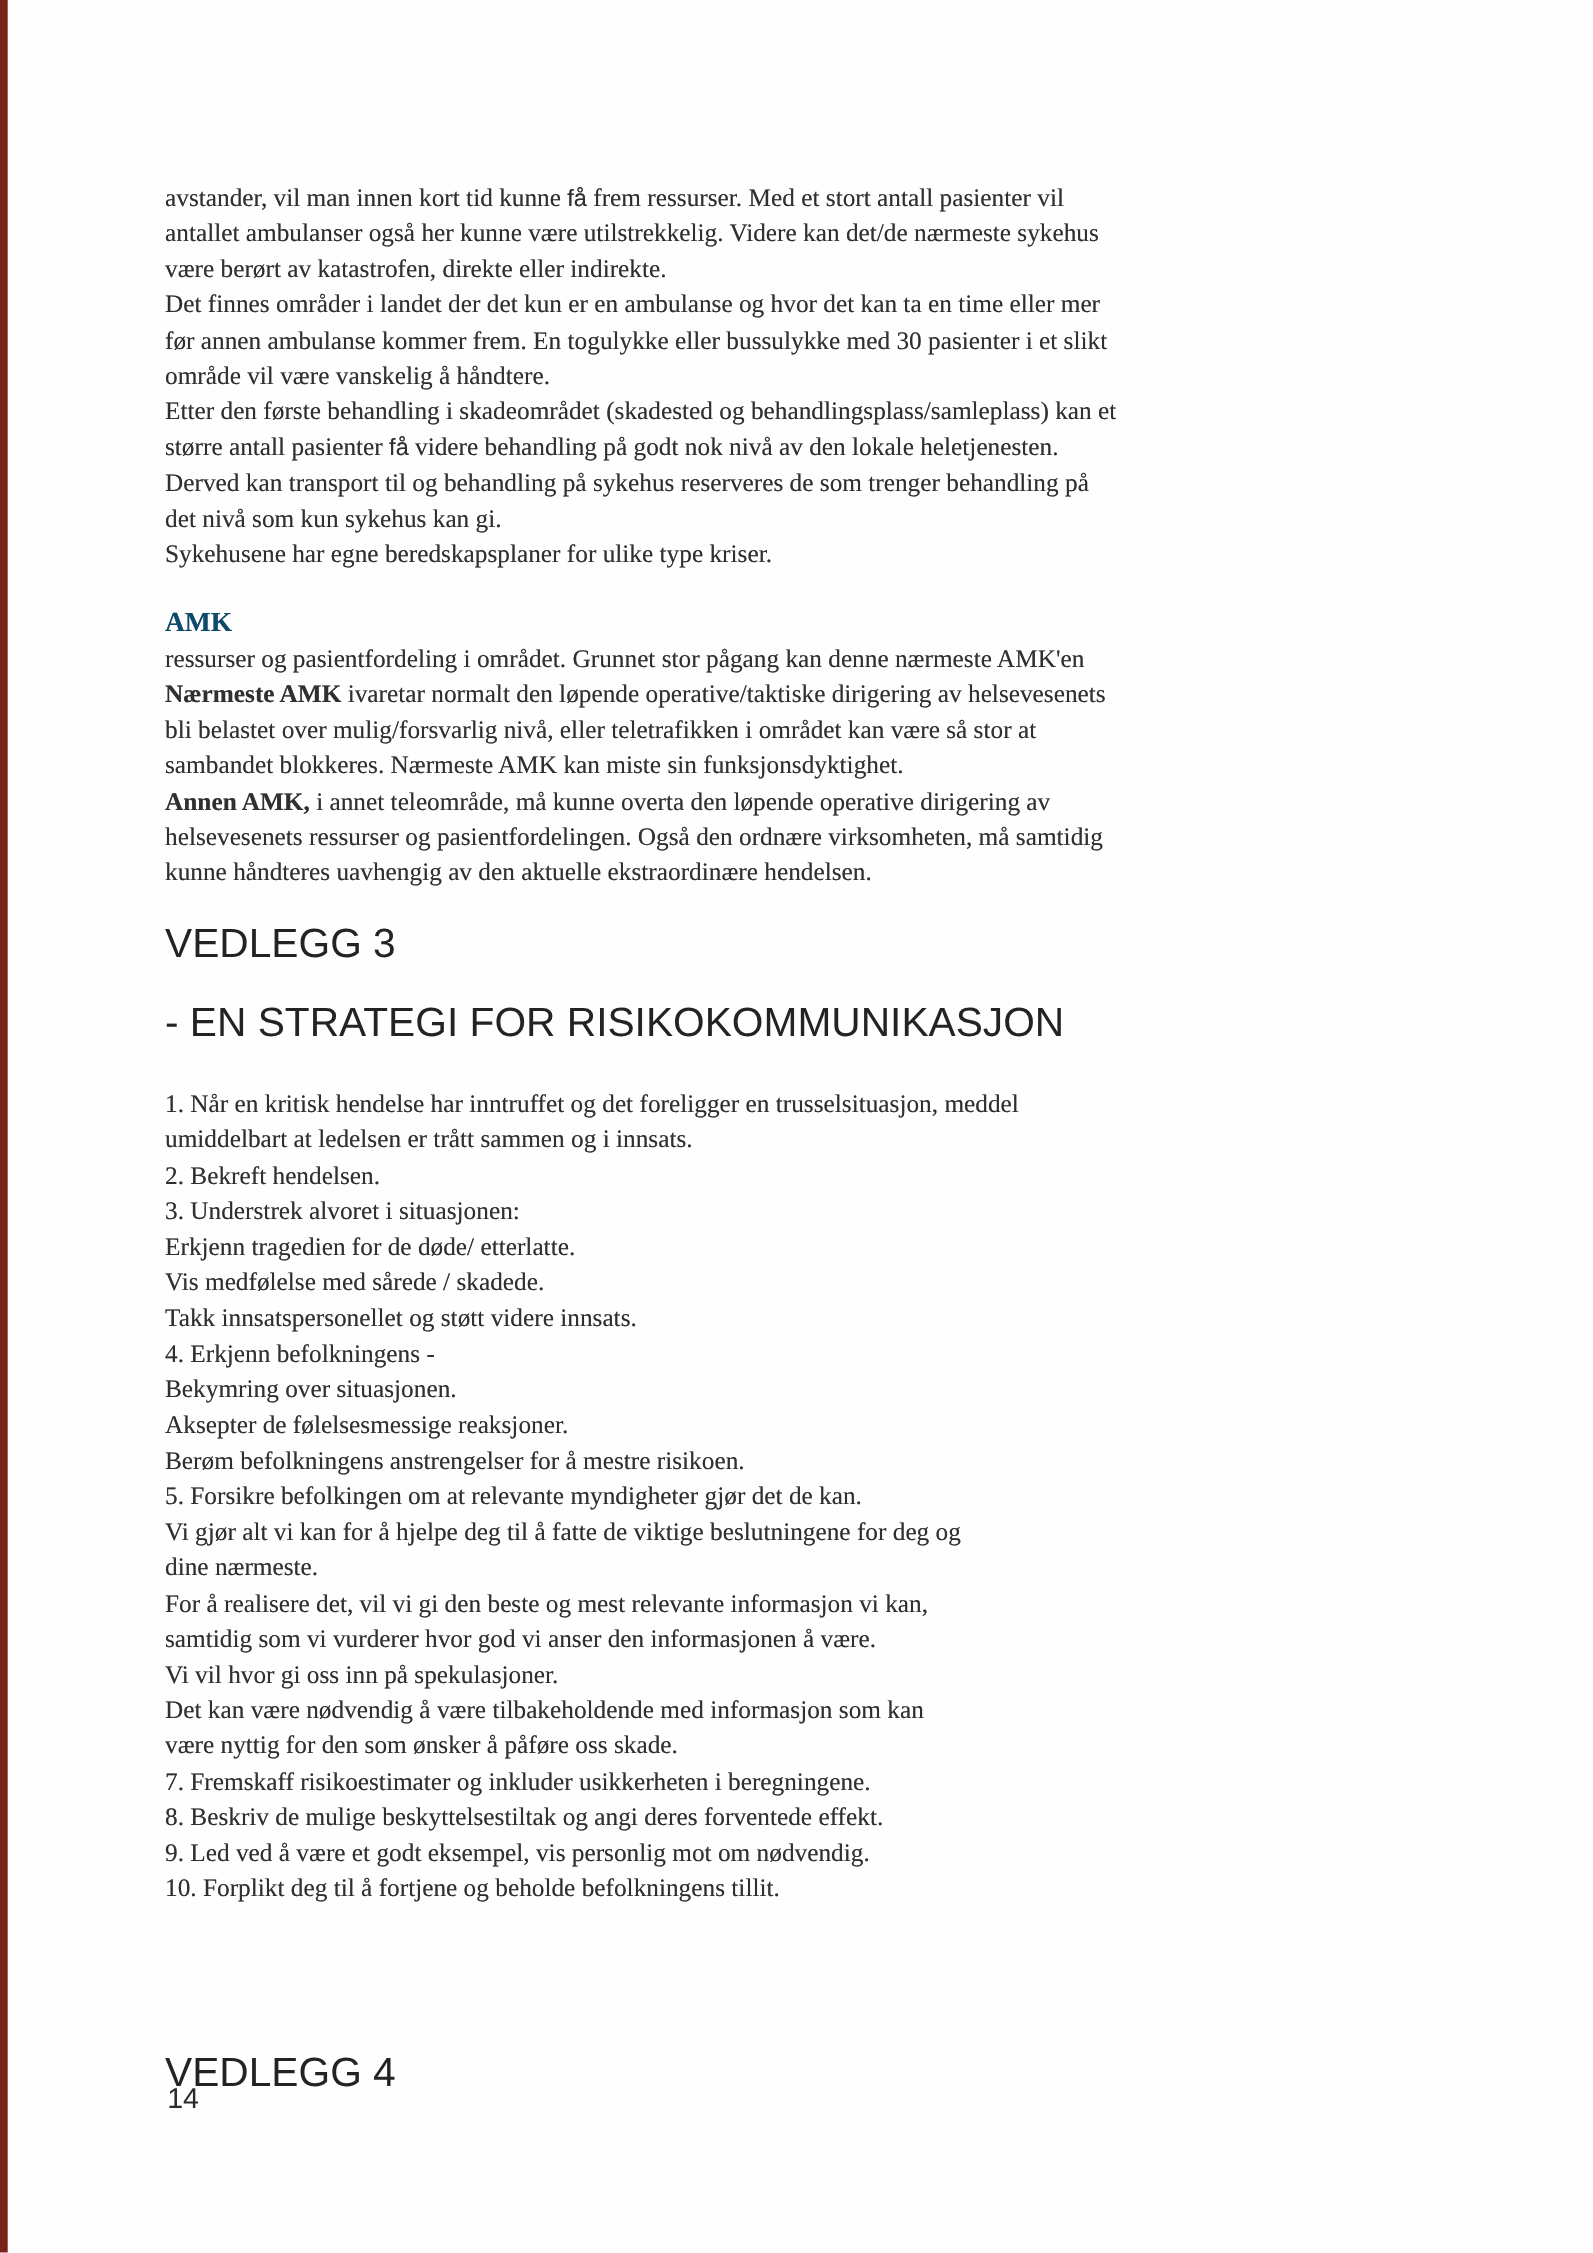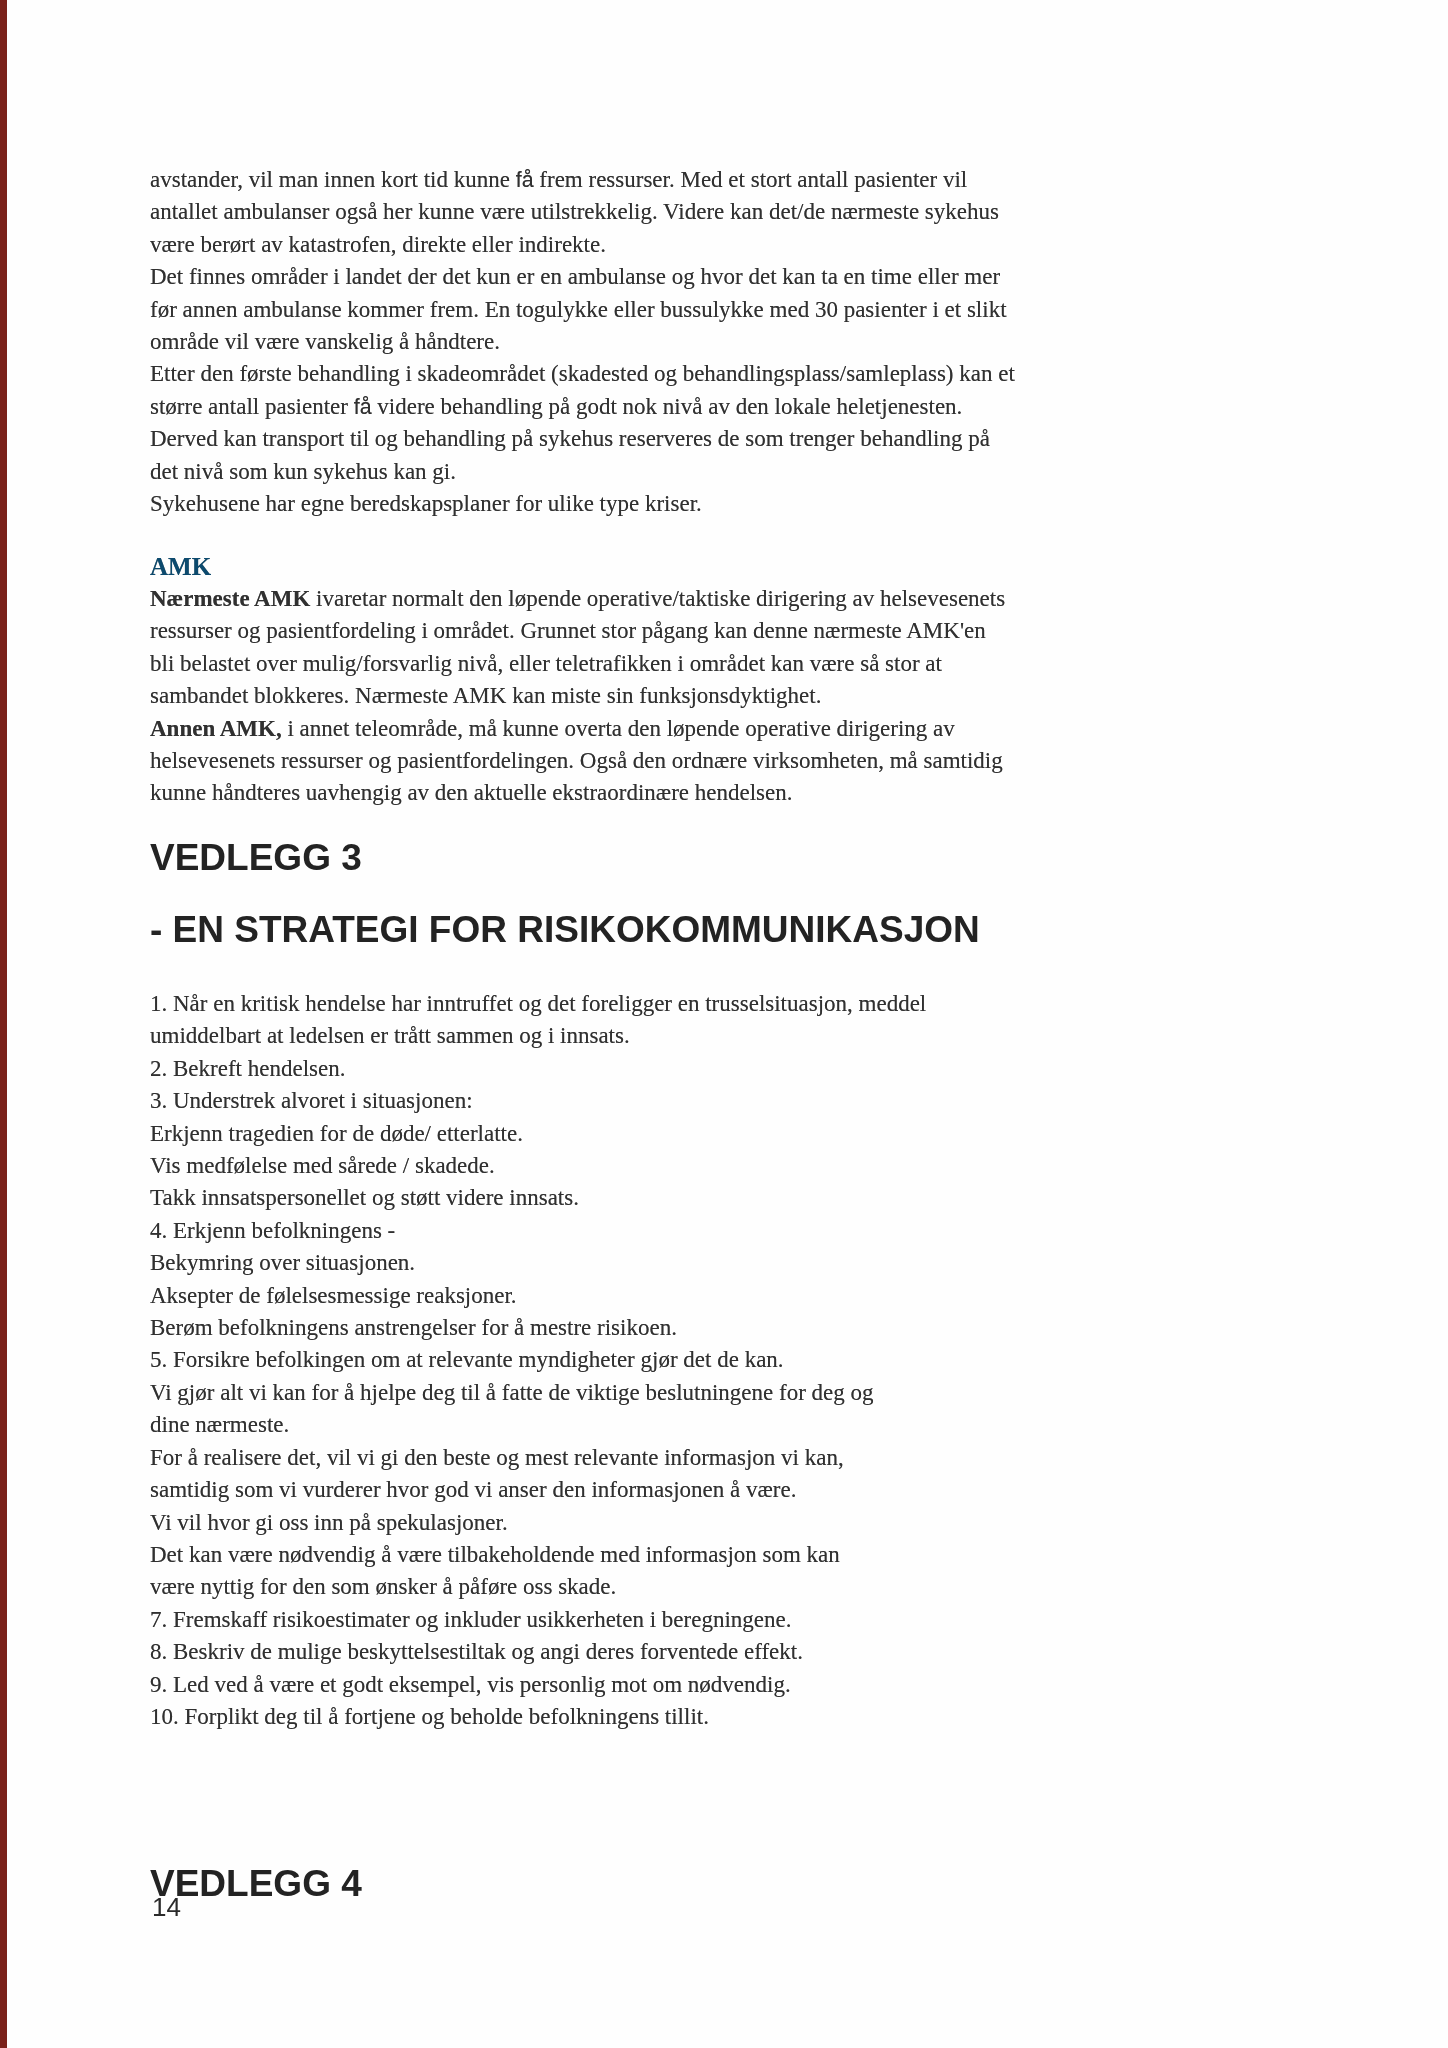--- a/index.html
+++ b/index.html
@@ -25,21 +25,21 @@
   .seg-sans{font-family:"Liberation Sans",sans-serif;font-size:0.93em;}
   .h-amk{
     position:absolute;left:150px;margin:0;
     font-family:"Liberation Serif",serif;
     font-weight:bold;font-size:25px;line-height:32.4px;color:#0c4a6e;
     text-shadow:0 0 0.6px rgba(45,45,45,0.55);
   }
   .h-sans{
     position:absolute;left:150px;margin:0;
     font-family:"Liberation Sans",sans-serif;
-    font-weight:bold;font-size:37px;line-height:1.2;color:#232323;
+    font-weight:normal;font-size:37px;line-height:1.2;color:#232323;
     white-space:pre;
   }
   .page-num{
     position:absolute;left:152px;top:1892px;
     font-family:"Liberation Sans",sans-serif;
     font-size:26px;color:#2a2a2a;
   }
   
   #intro-block{top:164px;}
   #amk-heading{top:551px;}
@@ -66,22 +66,22 @@
       <div class="text-line"><span>Etter den første behandling i skadeområdet (skadested og behandlingsplass/samleplass) kan et</span></div>
       <div class="text-line"><span>større antall pasienter </span><span class="seg-sans">få</span><span> videre behandling på godt nok nivå av den lokale heletjenesten.</span></div>
       <div class="text-line"><span>Derved kan transport til og behandling på sykehus reserveres de som trenger behandling på</span></div>
       <div class="text-line"><span>det nivå som kun sykehus kan gi.</span></div>
       <div class="text-line"><span>Sykehusene har egne beredskapsplaner for ulike type kriser.</span></div>
     </section>
 
   <h3 id="amk-heading" class="h-amk">AMK</h3>
 
   <section id="amk-block" class="block">
+      <div class="text-line"><span>ressurser og pasientfordeling i området. Grunnet stor pågang kan denne nærmeste AMK'en</span></div>
       <div class="text-line"><span class="seg-bold">Nærmeste AMK</span><span> ivaretar normalt den løpende operative/taktiske dirigering av helsevesenets</span></div>
-      <div class="text-line"><span>ressurser og pasientfordeling i området. Grunnet stor pågang kan denne nærmeste AMK'en</span></div>
       <div class="text-line"><span>bli belastet over mulig/forsvarlig nivå, eller teletrafikken i området kan være så stor at</span></div>
       <div class="text-line"><span>sambandet blokkeres. Nærmeste AMK kan miste sin funksjonsdyktighet.</span></div>
       <div class="text-line"><span class="seg-bold">Annen AMK,</span><span> i annet teleområde, må kunne overta den løpende operative dirigering av</span></div>
       <div class="text-line"><span>helsevesenets ressurser og pasientfordelingen. Også den ordnære virksomheten, må samtidig</span></div>
       <div class="text-line"><span>kunne håndteres uavhengig av den aktuelle ekstraordinære hendelsen.</span></div>
     </section>
 
   <h1 id="vedlegg3-title" class="h-sans">VEDLEGG 3</h1>
 
   <h2 id="vedlegg3-subtitle" class="h-sans">- EN STRATEGI FOR RISIKOKOMMUNIKASJON</h2>

